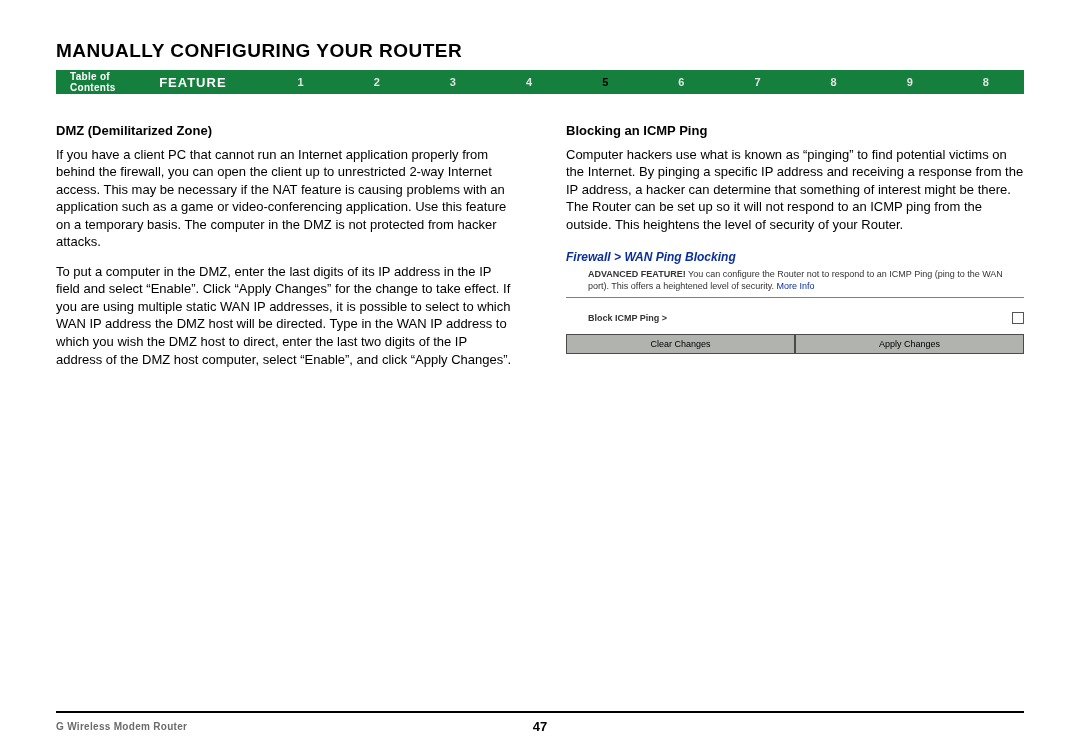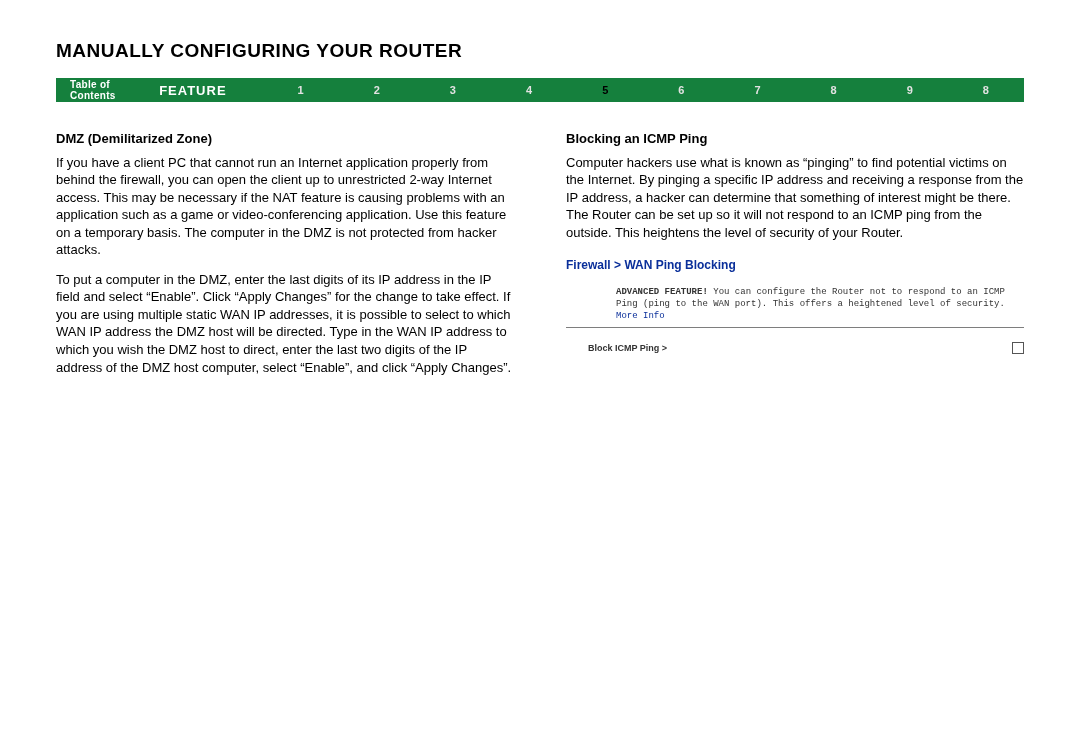--- a/index.html
+++ b/index.html
@@ -1,32 +1,32 @@
 <!DOCTYPE html>
 <html><head>
 <meta charset="utf-8">
 <style>
   * { box-sizing: border-box; margin: 0; padding: 0; }
   html, body { width: 1080px; height: 756px; background: #fff; font-family: Helvetica, Arial, sans-serif; color: #000; }
   .page { padding: 40px 56px 0 56px; position: relative; height: 756px; }
-  .title { font-size: 19px; font-weight: bold; letter-spacing: 0.5px; color: #000; margin-bottom: 16px; }
+  .title { font-size: 19px; font-weight: bold; letter-spacing: 0.5px; color: #000; margin-bottom: 8px; }
   .navbar { background: #15803d; height: 24px; display: flex; align-items: center; font-size: 10px; color: #fff; }
   .navbar .toc { font-weight: bold; padding: 0 14px 0 14px; letter-spacing: 0.3px; }
   .navbar .sections { font-weight: bold; font-size: 13px; letter-spacing: 1px; padding-right: 36px; }
   .navbar .num { width: 90px; text-align: center; font-size: 11px; font-weight: bold; color: #e2e2e2; }
   .navbar .num.active { color: #000; }
   .content { display: flex; gap: 52px; margin-top: 28px; }
   .col { flex: 1; font-size: 13px; line-height: 1.35; }
   .col h3 { font-size: 13px; font-weight: bold; margin-bottom: 6px; }
   .col p { margin-bottom: 12px; }
   .ss { border-top: 0; margin-top: 10px; padding-top: 4px; }
-  .ss .breadcrumb { font-family: Arial, sans-serif; font-size: 12px; color: #0a2f9a; font-weight: bold; margin-bottom: 14px; }
+  .ss .breadcrumb { font-family: Arial, sans-serif; font-size: 12px; color: #0a2f9a; font-weight: bold; margin-bottom: 4px; font-style: italic; }
   .ss .breadcrumb .sep { color: #0a2f9a; }
   .ss .advbox { border-bottom: 1px solid #7e7e7e; padding: 0 0 4px 22px; }
-  .ss .adv { font-family: Liberation Mono, monospace; font-size: 9px; color: #333; line-height: 1.3; margin-left: 28px; }
+  .ss .adv { font-family: Liberation Sans, sans-serif; font-size: 9px; color: #333; line-height: 1.3; }
   .ss .adv b { font-weight: bold; }
   .ss .adv .more { color: #0a2f9a; }
   .ss .block-row { font-family: Arial, sans-serif; font-size: 9px; color: #333; font-weight: bold; padding: 14px 0 10px 22px; display: flex; align-items: center; gap: 10px; justify-content: space-between; }
   .ss .cb { width: 12px; height: 12px; border: 1px solid #555; background: #fff; display: inline-block; }
   .ss .btnrow { display: flex; border-top: 0; }
   .ss .btn { flex: 1; background: #b0b3ae; border: 1px solid #4a4a4a; text-align: center; font-family: Arial, sans-serif; font-size: 9px; padding: 3px 0; }
   .ss .btn + .btn { border-left: 1px solid #4a4a4a; }
   .footer { position: absolute; bottom: 24px; left: 56px; right: 56px; border-top: 2px solid #000; padding-top: 8px; font-size: 10px; color: #6b6b6b; display: flex; align-items: center; }
   .footer .fleft { font-weight: bold; letter-spacing: 0.3px; }
   .footer .fpage { position: absolute; left: 50%; transform: translateX(-50%); font-size: 13px; font-weight: bold; color: #000; }
@@ -70,17 +70,25 @@
         </div>
         <div class="advbox">
           <div class="adv">
             <b>ADVANCED FEATURE!</b><span> You can configure the Router not to respond to an ICMP Ping (ping to the WAN port). This offers a heightened level of security. </span><span class="more">More Info</span>
           </div>
         </div>
         <div class="block-row">
           <span>Block ICMP Ping &gt;</span>
           <span class="cb"></span>
         </div>
+        <div class="btnrow">
+          <div class="btn">Clear Changes</div>
+          <div class="btn">Apply Changes</div>
+        </div>
       </div>
     </div>
   </div>
 
+  <div class="footer">
+    <span class="fleft">G Wireless Modem Router</span>
+    <span class="fpage">47</span>
+  </div>
 </div>
 
 </body></html>

